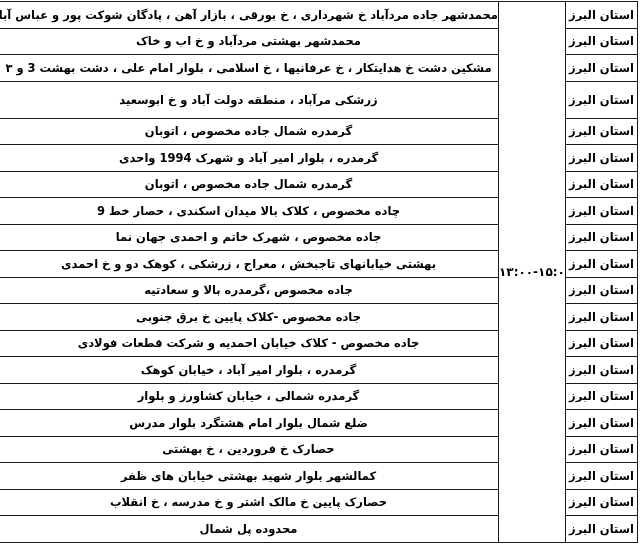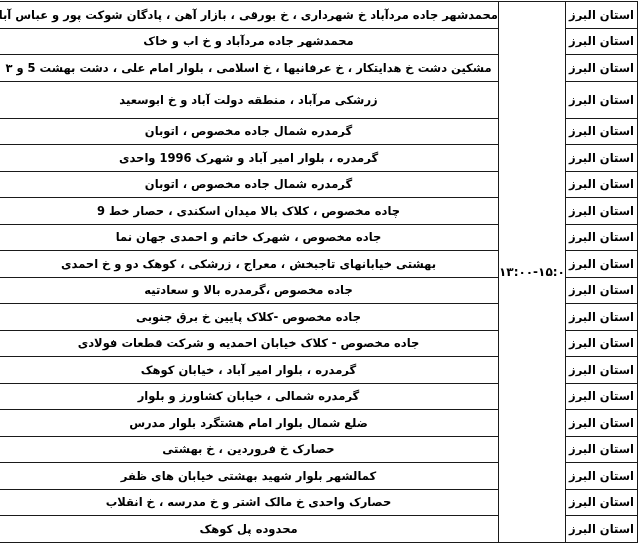--- a/index.html
+++ b/index.html
@@ -65,37 +65,37 @@
 <div class="sheet">
   <table class="schedule">
     <tbody>
       <tr>
         <td class="province">استان البرز</td>
         <td class="time" rowspan="20">۱۳:۰۰-۱۵:۰۰</td>
         <td class="area">محمدشهر جاده مردآباد خ شهرداری ، خ بورقی ، بازار آهن ، پادگان شوکت پور و عباس آباد خ وحدت-چمران</td>
       </tr>
       <tr>
         <td class="province">استان البرز</td>
-        <td class="area">محمدشهر جاده مردآباد و خ اب و خاک</td>
+        <td class="area">محمدشهر بهشتی مردآباد و خ اب و خاک</td>
       </tr>
       <tr>
         <td class="province">استان البرز</td>
-        <td class="area">مشکین دشت  خ هدایتکار ، خ عرفانیها  ، خ اسلامی ، بلوار امام علی ،  دشت بهشت 5 و ۳</td>
+        <td class="area">مشکین دشت  خ هدایتکار ، خ عرفانیها  ، خ اسلامی ، بلوار امام علی ،  دشت بهشت 3 و ۳</td>
       </tr>
       <tr class="tall">
         <td class="province">استان البرز</td>
         <td class="area">زرشکی مرآباد ، منطقه دولت آباد و خ ابوسعید</td>
       </tr>
       <tr>
         <td class="province">استان البرز</td>
         <td class="area">گرمدره شمال جاده مخصوص ، اتوبان</td>
       </tr>
       <tr>
         <td class="province">استان البرز</td>
-        <td class="area">گرمدره ، بلوار امیر آباد و شهرک 1996 واحدی</td>
+        <td class="area">گرمدره ، بلوار امیر آباد و شهرک 1994 واحدی</td>
       </tr>
       <tr>
         <td class="province">استان البرز</td>
         <td class="area">گرمدره شمال جاده مخصوص ، اتوبان</td>
       </tr>
       <tr>
         <td class="province">استان البرز</td>
         <td class="area">چاده مخصوص  ، کلاک بالا میدان اسکندی ، حصار خط 9</td>
       </tr>
       <tr>
@@ -133,21 +133,21 @@
       <tr>
         <td class="province">استان البرز</td>
         <td class="area">حصارک خ فروردین ، خ بهشتی</td>
       </tr>
       <tr>
         <td class="province">استان البرز</td>
         <td class="area">کمالشهر بلوار شهید بهشتی خیابان های ظفر</td>
       </tr>
       <tr>
         <td class="province">استان البرز</td>
-        <td class="area">حصارک واحدی خ مالک اشتر و خ مدرسه ، خ انقلاب</td>
+        <td class="area">حصارک پایین خ مالک اشتر و خ مدرسه ، خ انقلاب</td>
       </tr>
       <tr>
         <td class="province">استان البرز</td>
-        <td class="area">محدوده پل کوهک</td>
+        <td class="area">محدوده پل شمال</td>
       </tr>
     </tbody>
   </table>
 </div>
 
 </body></html>

